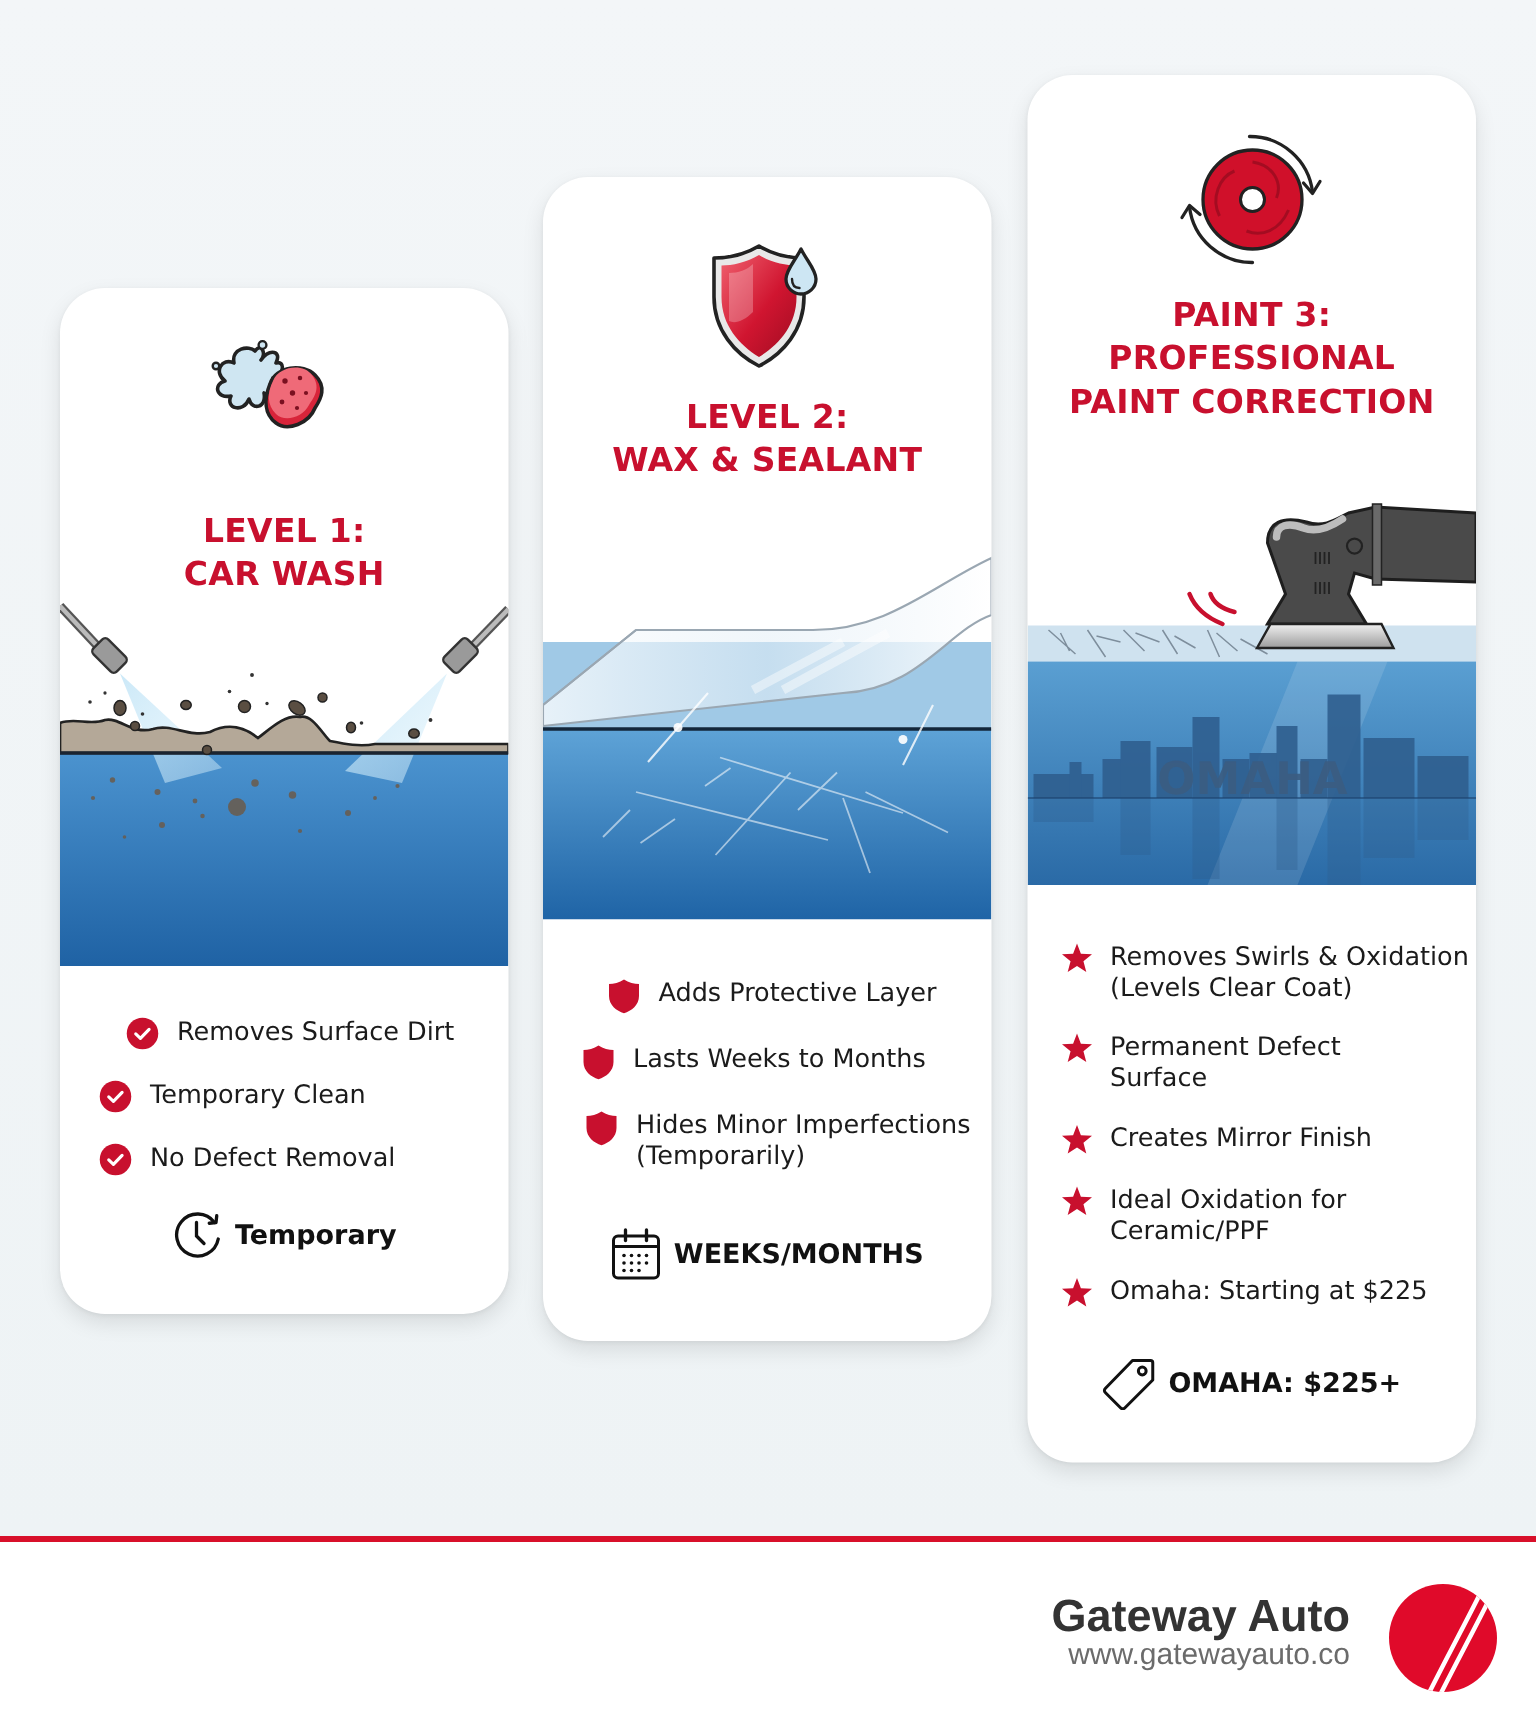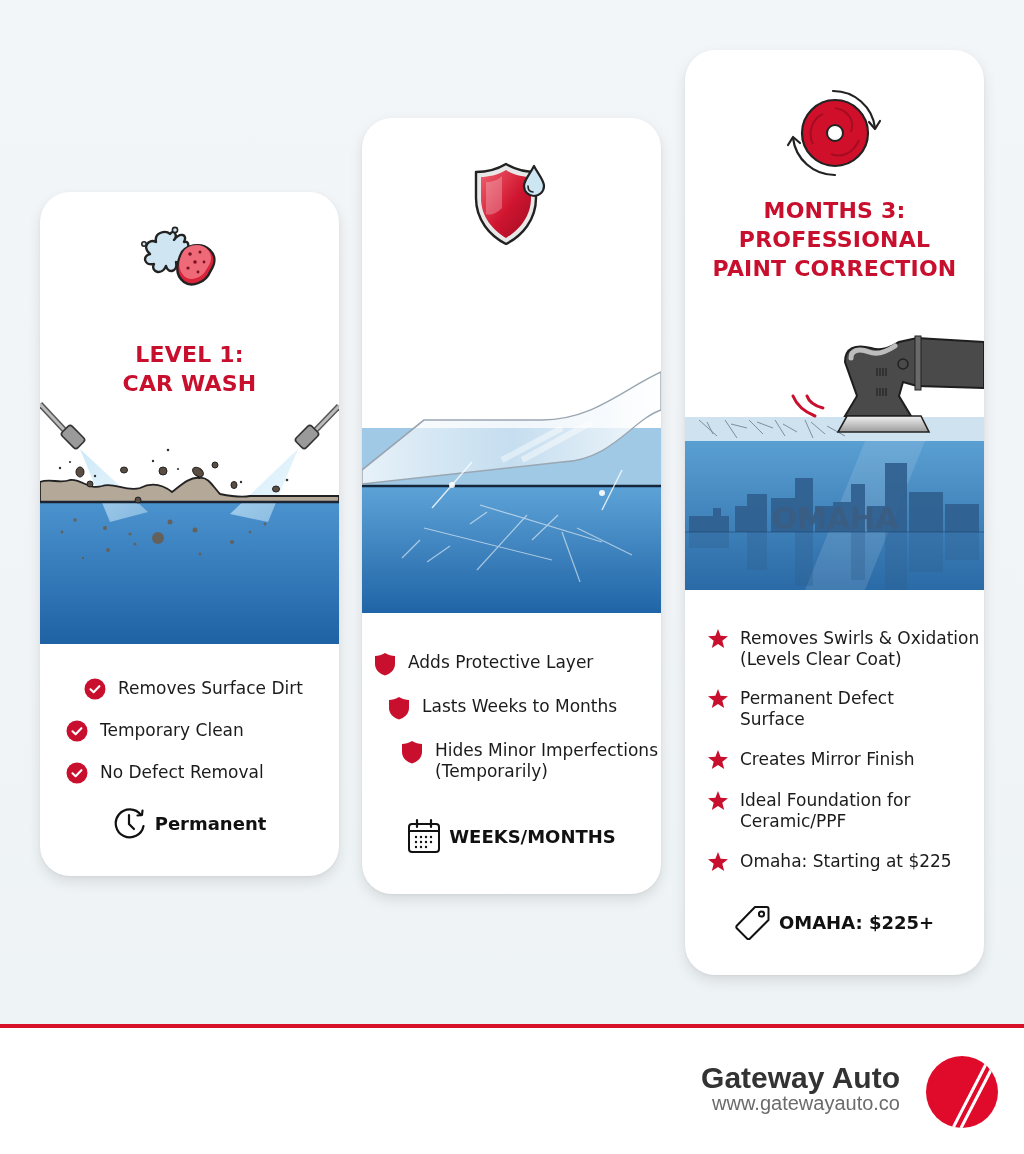--- a/index.html
+++ b/index.html
@@ -191,39 +191,43 @@
       <span class="text">No Defect Removal</span>
     </li>
   </ul>
 
   <div class="summary" style="top:614px">
     <svg width="34" height="34" viewBox="0 0 34 34">
       <path d="M28 9 A14 14 0 1 0 30.5 20" fill="none" stroke="#111" stroke-width="2.2" stroke-linecap="round"></path>
       <path d="M24.5 9.5 L29 9 L29.5 4.5" fill="none" stroke="#111" stroke-width="2.2" stroke-linecap="round" stroke-linejoin="round"></path>
       <path d="M16 9 L16 18 L21 23" fill="none" stroke="#111" stroke-width="2.2" stroke-linecap="round"></path>
     </svg>
-    <span>Permanent</span>
+    <span>Temporary</span>
   </div>
 </div>
 
 <div class="card card-2">
   <svg class="card-icon" style="left:110px;top:40px" width="80" height="90" viewBox="0 0 80 90">
     <defs>
       <linearGradient id="shieldg" x1="0" y1="0" x2="1" y2="1">
         <stop offset="0" stop-color="#f0606e"></stop>
         <stop offset="0.55" stop-color="#d01530"></stop>
         <stop offset="1" stop-color="#a00c22"></stop>
       </linearGradient>
     </defs>
     <path d="M34 6 C24 12 12 14 4 14 L4 40 C4 62 18 78 34 86 C50 78 64 62 64 40 L64 14 C56 14 44 12 34 6 Z" fill="#e8e8e8" stroke="#222" stroke-width="2.4" stroke-linejoin="round"></path>
     <path d="M34 12 C26 17 16 19 9 19 L9 40 C9 59 21 72 34 80 C47 72 59 59 59 40 L59 19 C52 19 42 17 34 12 Z" fill="url(#shieldg)"></path>
     <path d="M14 24 C20 24 26 22 30 18 L30 50 C24 56 18 58 14 56 Z" fill="#ffffff" opacity="0.25"></path>
     <path d="M62 8 C58 16 52 22 52 28 C52 34 57 38 62 38 C67 38 72 34 72 28 C72 22 66 16 62 8 Z" fill="#cde6f3" stroke="#222" stroke-width="2.2" stroke-linejoin="round"></path>
     <path d="M56 28 C56 32 58 34 61 34" fill="none" stroke="#222" stroke-width="1.6" stroke-linecap="round"></path>
   </svg>
+  <div class="card-title" style="top:146px">
+    <span>LEVEL 2:</span>
+    <span>WAX &amp; SEALANT</span>
+  </div>
 
   <svg class="illus" style="top:232px" width="299" height="263" viewBox="0 0 299 263">
     <defs>
       <linearGradient id="blue2" x1="0" y1="0" x2="0" y2="1">
         <stop offset="0" stop-color="#5ea3d7"></stop>
         <stop offset="1" stop-color="#1f64a6"></stop>
       </linearGradient>
       <linearGradient id="film" x1="0" y1="0" x2="1" y2="0">
         <stop offset="0" stop-color="#ffffff" stop-opacity="0.75"></stop>
         <stop offset="0.5" stop-color="#e4eff7" stop-opacity="0.55"></stop>
@@ -249,37 +253,37 @@
     </g>
     <g fill="#ffffff">
       <circle cx="90" cy="135" r="3" opacity="0.9"></circle>
       <circle cx="240" cy="143" r="3" opacity="0.9"></circle>
     </g>
     <line x1="70" y1="158" x2="110" y2="112" stroke="#fff" stroke-width="1.4" opacity="0.8"></line>
     <line x1="240" y1="160" x2="260" y2="120" stroke="#fff" stroke-width="1.4" opacity="0.8"></line>
   </svg>
 
   <ul class="features" style="top:534px">
-    <li class="feature" style="padding-left:12px;margin-bottom:20px">
+    <li class="feature" style="padding-left:43px;margin-bottom:20px">
       <svg class="bullet" width="22" height="24" viewBox="0 0 22 24" style="margin-right:12px">
         <path d="M11 1 C8 3 4 4 1 4 L1 12 C1 18 6 22 11 23.5 C16 22 21 18 21 12 L21 4 C18 4 14 3 11 1 Z" fill="#c8102e"></path>
       </svg>
       <span class="text">
         <span style="display:block">Adds Protective Layer</span>
       </span>
     </li>
     <li class="feature" style="padding-left:26px;margin-bottom:20px">
       <svg class="bullet" width="22" height="24" viewBox="0 0 22 24" style="margin-right:12px">
         <path d="M11 1 C8 3 4 4 1 4 L1 12 C1 18 6 22 11 23.5 C16 22 21 18 21 12 L21 4 C18 4 14 3 11 1 Z" fill="#c8102e"></path>
       </svg>
       <span class="text">
         <span style="display:block">Lasts Weeks to Months</span>
       </span>
     </li>
-    <li class="feature" style="padding-left:39px">
+    <li class="feature" style="padding-left:28px">
       <svg class="bullet" width="22" height="24" viewBox="0 0 22 24" style="margin-right:12px">
         <path d="M11 1 C8 3 4 4 1 4 L1 12 C1 18 6 22 11 23.5 C16 22 21 18 21 12 L21 4 C18 4 14 3 11 1 Z" fill="#c8102e"></path>
       </svg>
       <span class="text">
         <span style="display:block;white-space:nowrap">Hides Minor Imperfections</span>
         <span style="display:block">(Temporarily)</span>
       </span>
     </li>
   </ul>
 
@@ -315,21 +319,21 @@
       <path d="M74 52 C68 66 56 70 46 66"></path>
       <path d="M28 56 C22 44 28 30 38 26"></path>
     </g>
     <circle cx="50" cy="45" r="8" fill="#ffffff" stroke="#222" stroke-width="2"></circle>
     <path d="M48 3 A42 42 0 0 1 90 40" fill="none" stroke="#222" stroke-width="2.2" stroke-linecap="round"></path>
     <path d="M84 34 L90 41 L95 33" fill="none" stroke="#222" stroke-width="2.2" stroke-linecap="round" stroke-linejoin="round"></path>
     <path d="M50 87 A42 42 0 0 1 8 50" fill="none" stroke="#222" stroke-width="2.2" stroke-linecap="round"></path>
     <path d="M3 57 L8 49 L15 55" fill="none" stroke="#222" stroke-width="2.2" stroke-linecap="round" stroke-linejoin="round"></path>
   </svg>
   <div class="card-title" style="top:146px">
-    <span>MONTHS 3:</span>
+    <span>PAINT 3:</span>
     <span>PROFESSIONAL</span>
     <span>PAINT CORRECTION</span>
   </div>
 
   <svg class="illus" style="top:266px" width="299" height="274" viewBox="0 0 299 274">
     <defs>
       <linearGradient id="blue3" x1="0" y1="0" x2="0" y2="1">
         <stop offset="0" stop-color="#5a9fd2"></stop>
         <stop offset="1" stop-color="#2a6aa6"></stop>
       </linearGradient>
@@ -419,21 +423,21 @@
       </svg>
       <span class="text">
         <span style="display:block">Creates Mirror Finish</span>
       </span>
     </li>
     <li class="feature" style="padding-left:22px;margin-bottom:19px">
       <svg class="bullet" width="22" height="22" viewBox="0 0 22 22" style="margin-right:11px">
         <polygon points="11,1 13.6,7.8 21,8.2 15.3,12.8 17.2,20 11,16 4.8,20 6.7,12.8 1,8.2 8.4,7.8" fill="#c8102e"></polygon>
       </svg>
       <span class="text">
-        <span style="display:block">Ideal Foundation for</span>
+        <span style="display:block">Ideal Oxidation for</span>
         <span style="display:block">Ceramic/PPF</span>
       </span>
     </li>
     <li class="feature" style="padding-left:22px">
       <svg class="bullet" width="22" height="22" viewBox="0 0 22 22" style="margin-right:11px">
         <polygon points="11,1 13.6,7.8 21,8.2 15.3,12.8 17.2,20 11,16 4.8,20 6.7,12.8 1,8.2 8.4,7.8" fill="#c8102e"></polygon>
       </svg>
       <span class="text">
         <span style="display:block;white-space:nowrap">Omaha: Starting at $225</span>
       </span>

